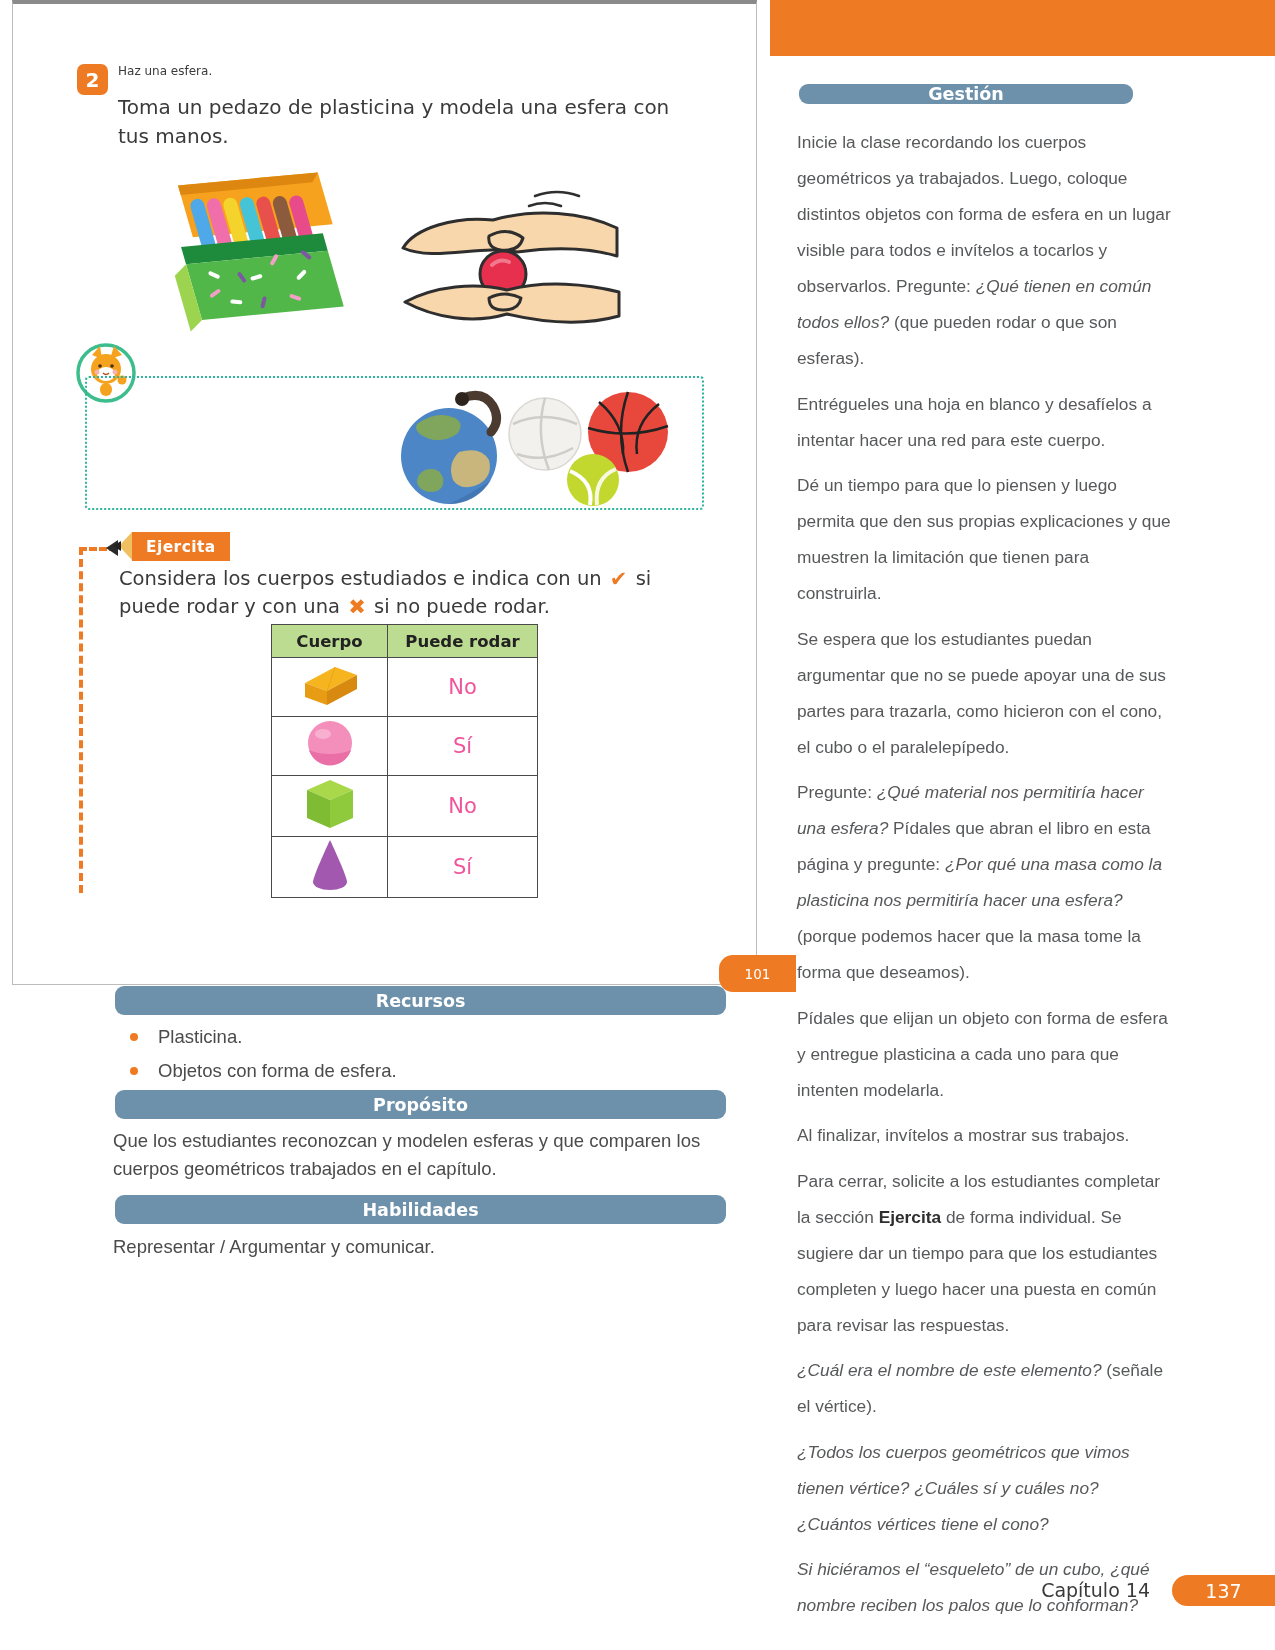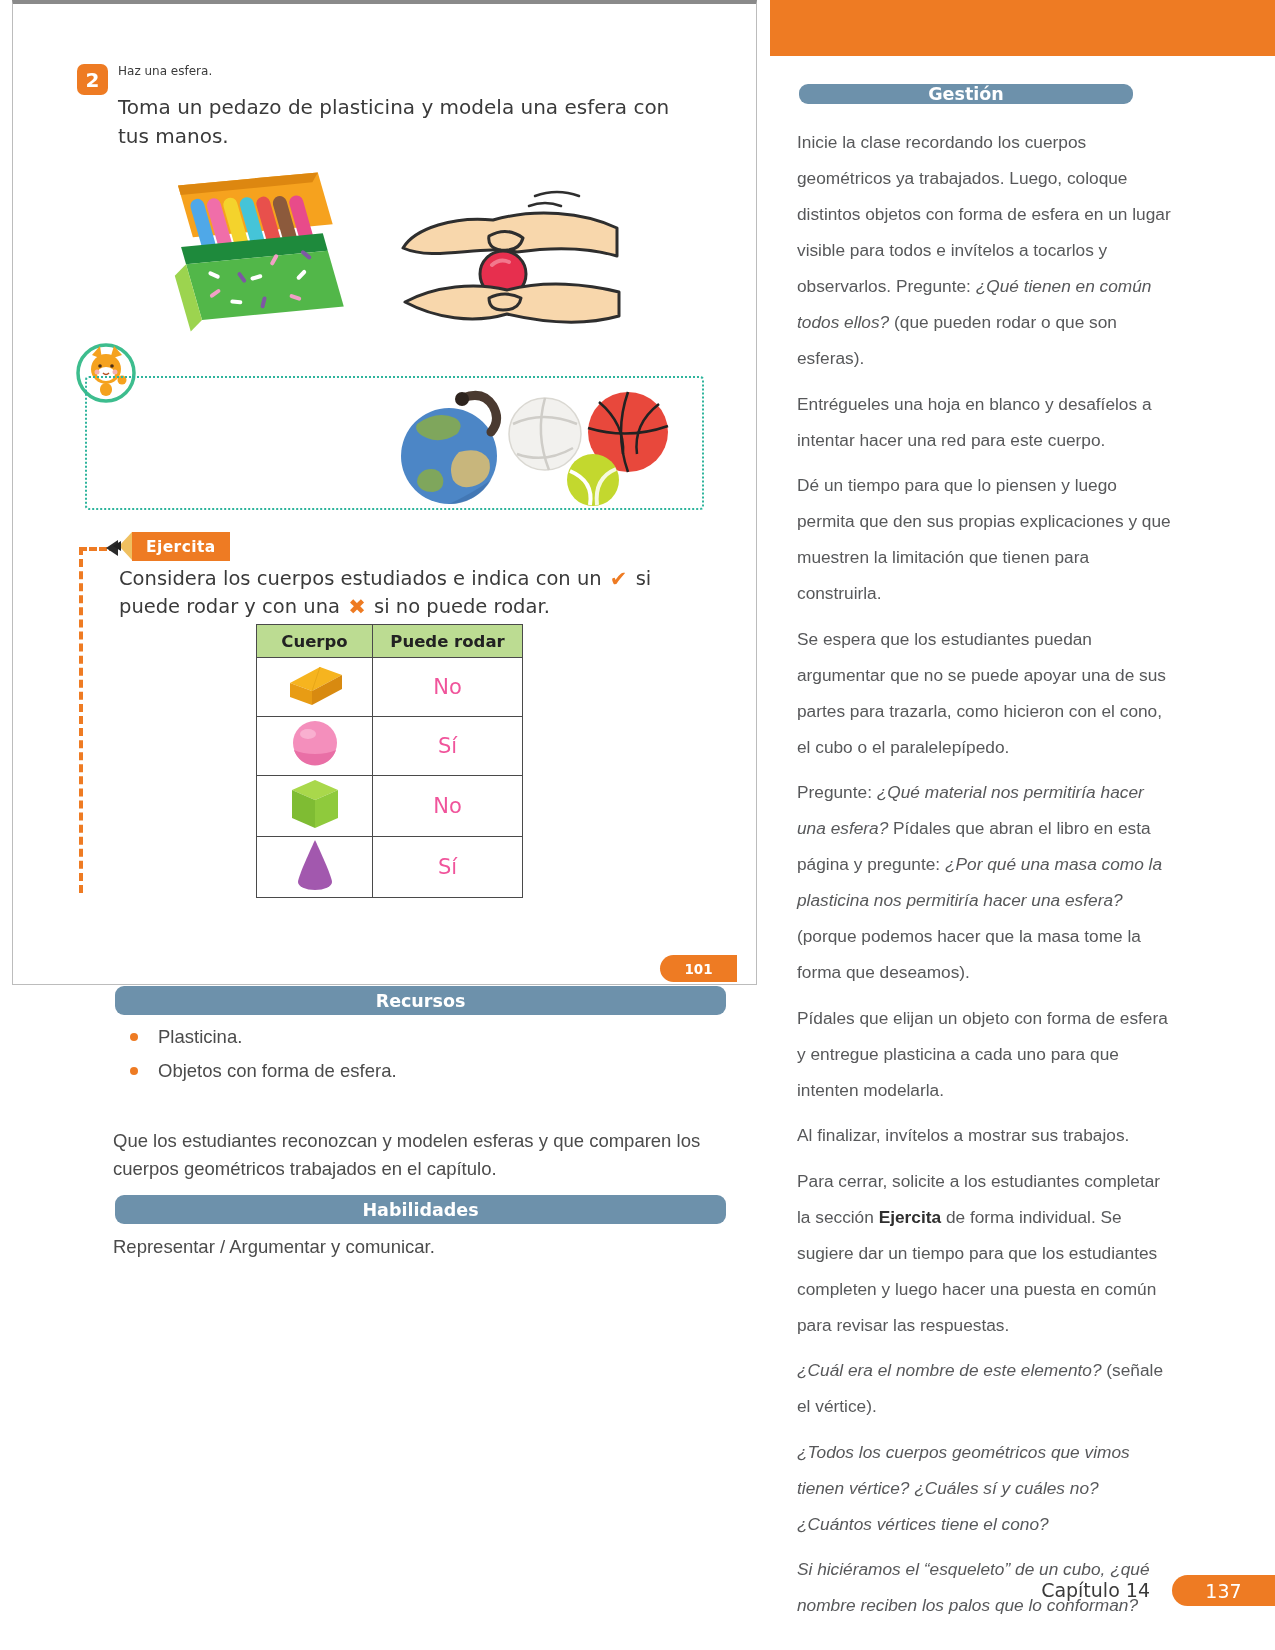--- a/index.html
+++ b/index.html
@@ -34,31 +34,31 @@
   .tip-wood{width:0;height:0;border-top:14.5px solid transparent;
     border-bottom:14.5px solid transparent;border-right:13px solid #F0C060;}
   .tip-dark{position:absolute;left:-6px;top:9px;width:0;height:0;border-top:5.5px solid transparent;
     border-bottom:5.5px solid transparent;border-right:8px solid #222;}
   .tag-body{background:var(--orange);color:#fff;font-family:"DejaVu Sans",sans-serif;
     font-weight:bold;font-size:15.5px;display:flex;align-items:center;padding:0 14px;letter-spacing:.4px;}
 
   .instruction{left:106px;top:561px;width:565px;font-size:19.5px;line-height:28px;}
   .inline-icon{font-weight:bold;color:var(--orange);font-size:21px;vertical-align:-1px;padding:0 2px;}
 
-  .cuerpo-table{left:243px;top:620px;border-collapse:collapse;font-family:"DejaVu Sans",sans-serif;}
+  .cuerpo-table{left:258px;top:620px;border-collapse:collapse;font-family:"DejaVu Sans",sans-serif;}
   .cuerpo-table th{background:var(--tblgreen);border:1.5px solid #4a4a4a;height:30px;
     font-size:16.5px;color:#222;font-weight:bold;}
   .cuerpo-table th.c1,.cuerpo-table td.c1{width:113px;}
   .cuerpo-table th.c2,.cuerpo-table td.c2{width:147px;}
   .cuerpo-table td{border:1.5px solid #4a4a4a;height:56px;text-align:center;vertical-align:middle;}
   .answer{color:var(--pink);font-size:21px;}
 
-  .pagenum-101{left:647px;top:951px;width:77px;height:27px;background:var(--orange);
+  .pagenum-101{left:706px;top:951px;width:77px;height:37px;background:var(--orange);
     border-radius:14px 0 0 14px;color:#fff;font-size:13.5px;font-family:"DejaVu Sans",sans-serif;
-    display:flex;align-items:center;justify-content:center;font-weight:bold;}
+    display:flex;align-items:center;justify-content:center;}
 
   
   .top-band{left:770px;top:0;width:505px;height:56px;background:var(--orange);}
   .bar{background:var(--slate);border-radius:9px;color:#fff;display:flex;align-items:center;
     justify-content:center;font-family:"DejaVu Sans",sans-serif;font-weight:bold;font-size:17.5px;}
   .gestion-bar{left:799px;top:84px;width:334px;height:20px;}
   .teacher-col{left:797px;top:124px;width:380px;color:#57585A;font-size:17.3px;line-height:36px;}
   .teacher-col p{margin:0 0 9.5px 0;}
   .teacher-col .bd{color:#2f2f2f;}
 
@@ -276,20 +276,23 @@
     <div class="bullet-item">
       <span class="bullet-dot"></span>
       <span>Plasticina.</span>
     </div>
     <div class="bullet-item">
       <span class="bullet-dot"></span>
       <span>Objetos con forma de esfera.</span>
     </div>
   </div>
 
+  <div class="abs bar proposito-bar">
+    <span>Propósito</span>
+  </div>
   <div class="abs info-text" style="top:1127px;">Que los estudiantes reconozcan y modelen esferas y que comparen los cuerpos geométricos trabajados en el capítulo.</div>
 
   <div class="abs bar habilidades-bar">
     <span>Habilidades</span>
   </div>
   <div class="abs info-text" style="top:1233px;">Representar / Argumentar y comunicar.</div>
 
   <div class="abs footer-chapter book-font">Capítulo 14</div>
   <div class="abs footer-pill">137</div>
 

